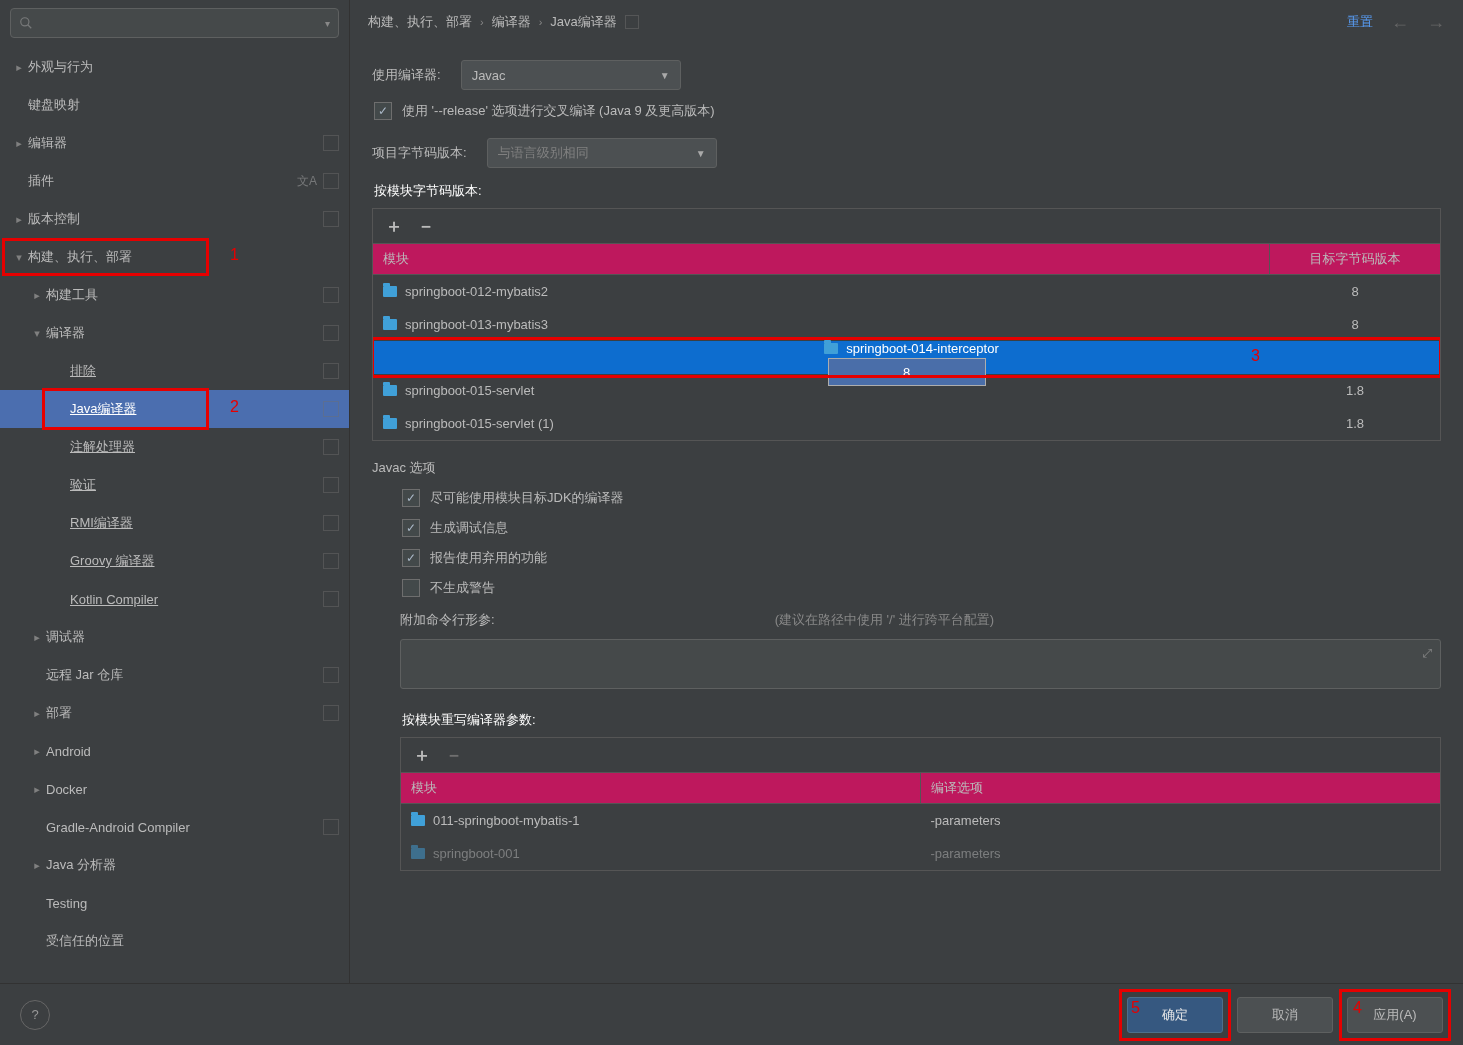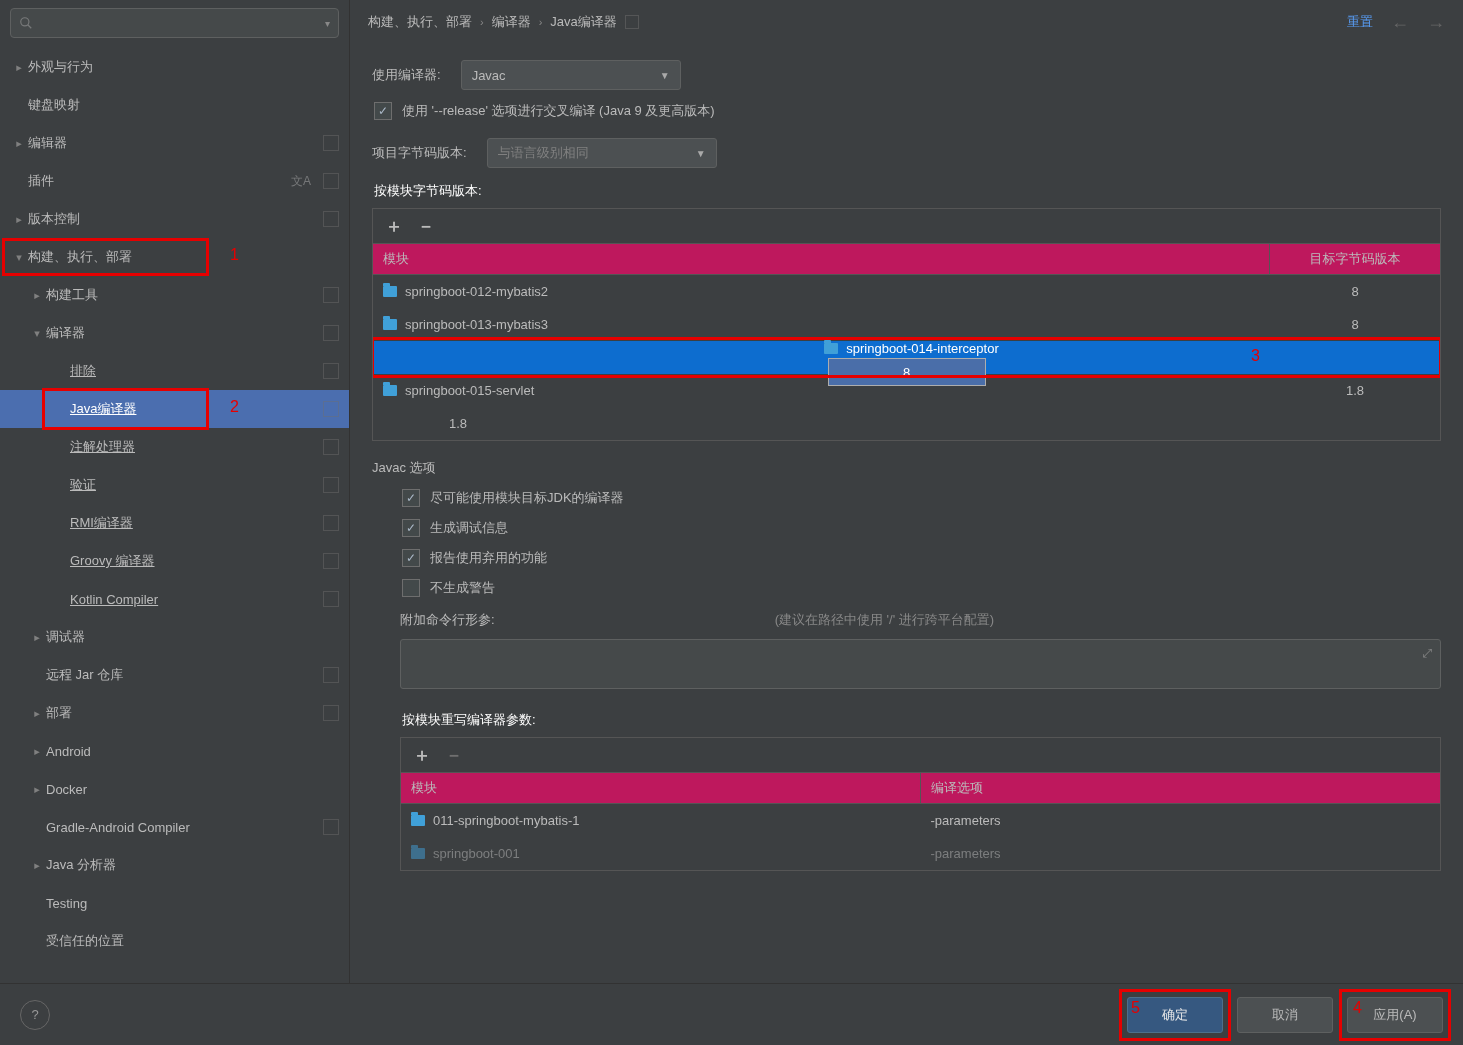--- a/index.html
+++ b/index.html
@@ -39,21 +39,21 @@
       position: relative;
     }
     .tree-row.l0 { padding-left: 10px; }
     .tree-row.l1 { padding-left: 28px; }
     .tree-row.l2 { padding-left: 52px; text-decoration: underline; }
     .tree-row.selected { background: #4b6eaf; color: #fff; }
     .tree-arrow { width: 18px; text-align: center; color: #808080; font-size: 11px; }
     .tree-arrow.none { visibility: hidden; }
     .tree-label { flex: 1; }
     .tree-icon-right { width: 16px; height: 16px; border: 1px solid #6e6e6e; opacity: .45; margin-left: 6px; }
-    .tree-lang { opacity:.45; font-size: 12px; margin-right: 6px; }
+    .tree-lang { opacity:.45; font-size: 12px; }
     .annot-box { position: absolute; border: 3px solid #e60000; pointer-events: none; }
     .annot-num { position: absolute; color: #e60000; font-size: 16px; font-weight: 500; pointer-events: none; }
 
     
     .main { flex: 1; display: flex; flex-direction: column; background: #3c3f41; overflow: hidden; }
     .breadcrumb { height: 44px; display: flex; align-items: center; padding: 0 18px; gap: 8px; }
     .breadcrumb .crumb { color: #bbbbbb; }
     .breadcrumb .sep { color: #888; font-size: 11px; }
     .crumb-icon { width: 14px; height: 14px; border: 1px solid #6e6e6e; opacity: .5; }
     .bc-right { margin-left: auto; display: flex; align-items: center; gap: 18px; }
@@ -329,20 +329,24 @@
               <span class="annot-num" style="right: 180px; top: 6px;">3</span>
             </div>
             <div class="trow" style="position: relative;">
               <div class="col-mod">
                 <span class="folder-icon"></span>
                 <span>springboot-015-servlet</span>
               </div>
               <div class="col-ver">1.8</div>
             </div>
             <div class="trow" style="position: relative;">
+              <div class="col-mod">
+                <span class="folder-icon"></span>
+                <span>springboot-015-servlet (1)</span>
+              </div>
               <div class="col-ver">1.8</div>
             </div>
           </div>
       </div>
 
       <div class="fieldset">
         <div class="fieldset-title">Javac 选项</div>
         <div class="indent" id="javac-opts">
             <div class="checkbox-row">
               <div class="chk">✓</div>

